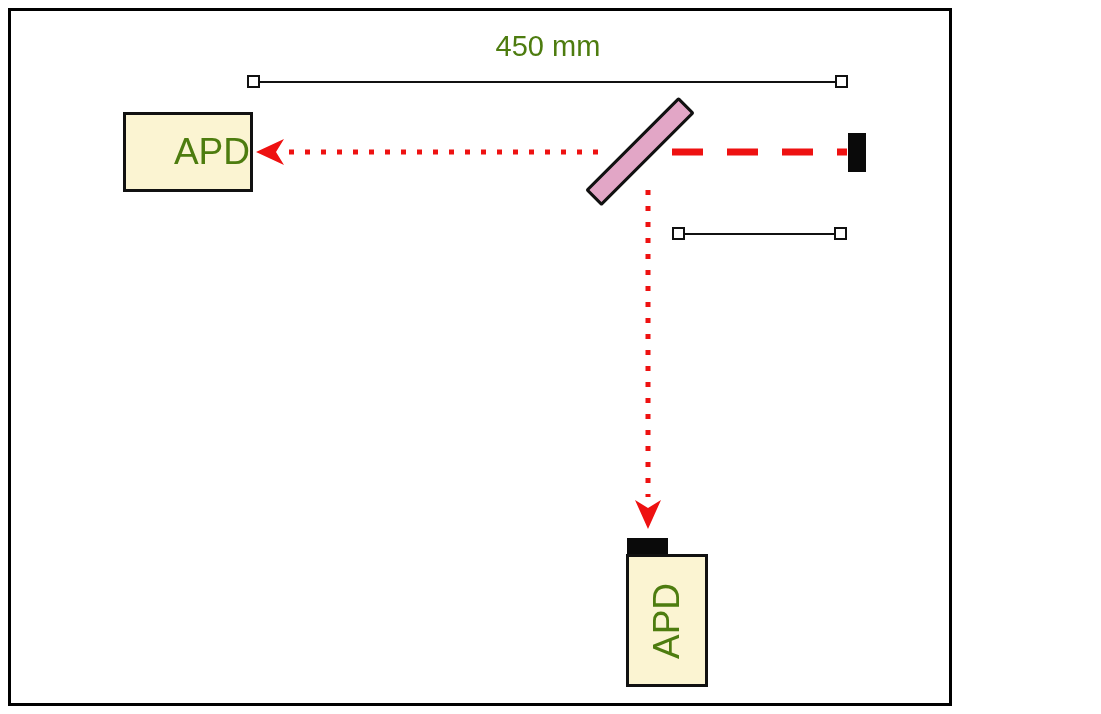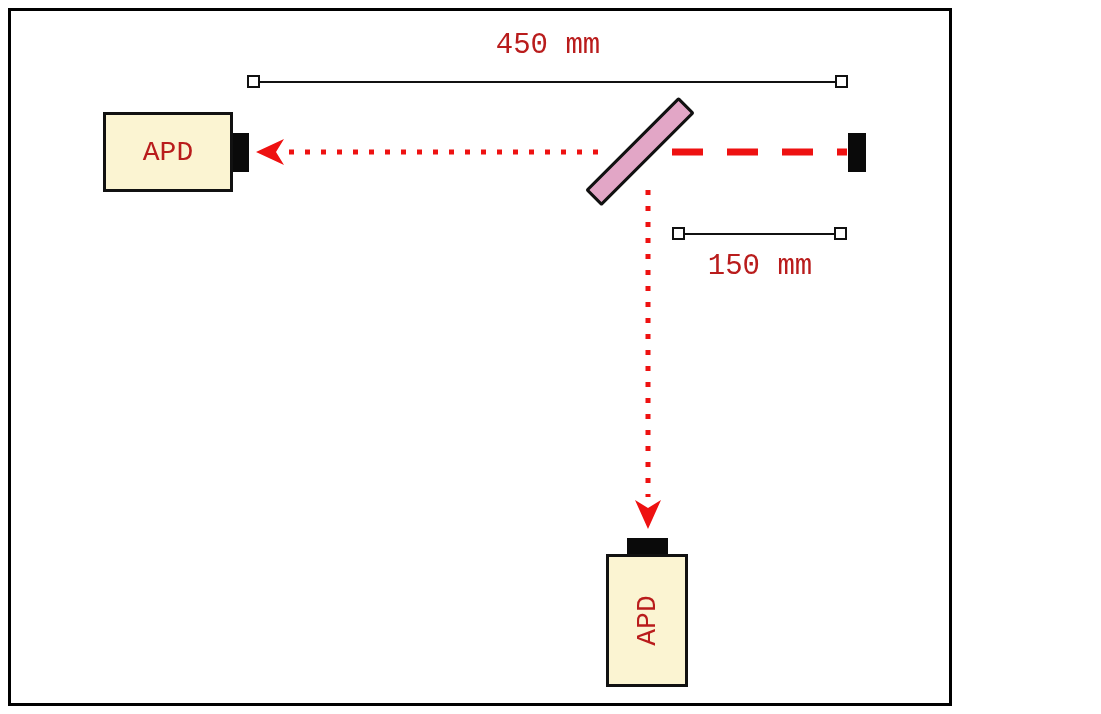--- a/index.html
+++ b/index.html
@@ -1,26 +1,26 @@
 <!DOCTYPE html>
 <html><head>
 <meta charset="utf-8">
 <style>
   html,body{margin:0;padding:0;background:#fff;}
   #stage{
     position:relative;width:959px;height:714px;background:#ffffff;
-    font-family:Liberation Mono, monospace;color:#b91c1c;overflow:hidden;
+    font-family:Liberation Sans, sans-serif;color:#4d7c0f;overflow:hidden;
   }
   #frame{
     position:absolute;left:8px;top:8px;right:7px;bottom:8px;
     border:3px solid #000;pointer-events:none;
   }
   .box{
-    position:absolute;display:flex;align-items:center;justify-content:center;
-    border:3px solid #111;box-sizing:border-box;font-size:28px;
+    position:absolute;display:flex;align-items:center;justify-content:flex-end;
+    border:3px solid #111;box-sizing:border-box;font-size:37px;margin-left:20px;
   }
   .apd{background:#FBF4D2;}
   .sld{background:#D0DFF1;}
   .aperture{position:absolute;background:#0a0a0a;}
   .lbl{
     position:absolute;font-size:29px;text-align:center;white-space:nowrap;
     line-height:36px;
   }
   #beam-splitter{
     position:absolute;left:574px;top:140px;width:132px;height:23px;
@@ -54,21 +54,20 @@
     <line x1="672" y1="152" x2="847" y2="152" stroke="#EE1111" stroke-width="7" stroke-dasharray="31 24"></line>
 
     <line x1="598" y1="152" x2="286" y2="152" stroke="#EE1111" stroke-width="5" stroke-dasharray="5 11"></line>
     <polygon points="256,152 284,139 276,152 284,165" fill="#EE1111"></polygon>
 
     <line x1="648" y1="190" x2="648" y2="497" stroke="#EE1111" stroke-width="5" stroke-dasharray="5 11"></line>
     <polygon points="648,529 635,500 648,508 661,500" fill="#EE1111"></polygon>
   </svg>
 
   <div class="lbl" style="left:448px;top:28px;width:200px;">450 mm</div>
-  <div class="lbl" style="left:660px;top:249px;width:200px;">150 mm</div>
 
   <div class="aperture" style="left:232px;top:133px;width:17px;height:39px;"></div>
   <div class="box apd" style="left:103px;top:112px;width:130px;height:80px;">
     <span>APD</span>
   </div>
 
   <div class="aperture" style="left:848px;top:133px;width:18px;height:39px;"></div>
 
   <div id="beam-splitter"></div>
 

